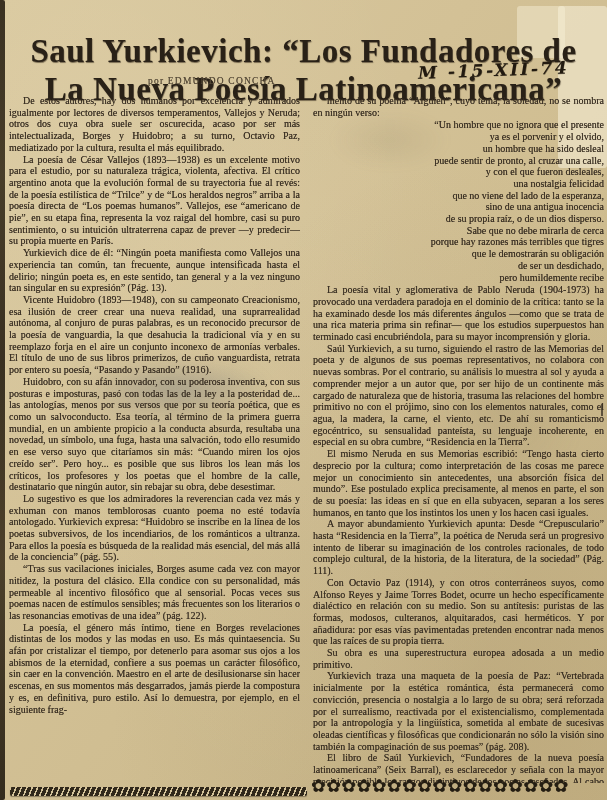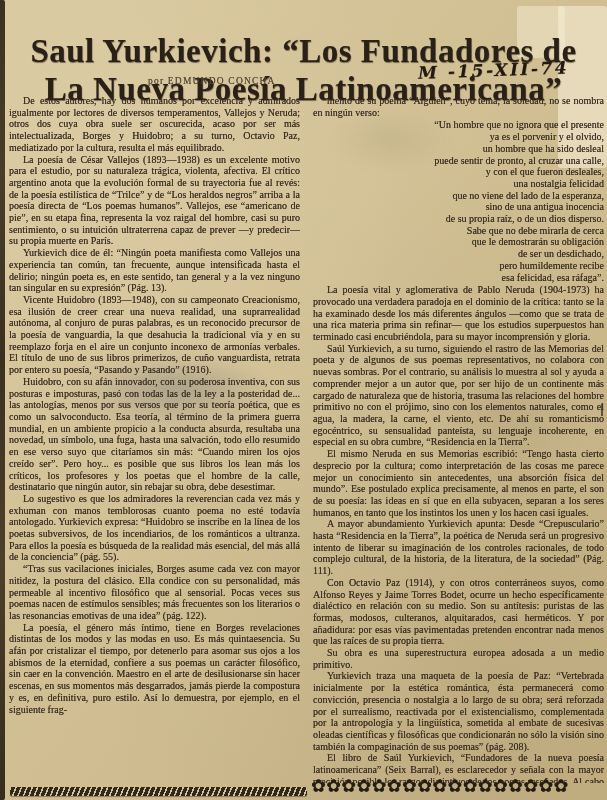--- a/index.html
+++ b/index.html
@@ -111,24 +111,24 @@
         <div>“Un hombre que no ignora que el presente</div>
         <div>ya es el porvenir y el olvido,</div>
         <div>un hombre que ha sido desleal</div>
         <div>puede sentir de pronto, al cruzar una calle,</div>
         <div>y con el que fueron desleales,</div>
         <div>una nostalgia felicidad</div>
         <div>que no viene del lado de la esperanza,</div>
         <div>sino de una antigua inocencia</div>
         <div>de su propia raíz, o de un dios disperso.</div>
         <div>Sabe que no debe mirarla de cerca</div>
+        <div>porque hay razones más terribles que tigres</div>
         <div>que le demostrarán su obligación</div>
         <div>de ser un desdichado,</div>
         <div>pero humildemente recibe</div>
-        <div>esa felicidad, esa ráfaga”.</div>
       </div>
       <p>La poesía vital y aglomerativa de Pablo Neruda (1904-1973) ha provocado una verdadera paradoja en el dominio de la crítica: tanto se la ha examinado desde los más diferentes ángulos —como que se trata de una rica materia prima sin refinar— que los estudios superpuestos han terminado casi encubriéndola, para su mayor incomprensión y gloria.</p>
       <p>Saúl Yurkievich, a su turno, siguiendo el rastro de las Memorias del poeta y de algunos de sus poemas representativos, no colabora con nuevas sombras. Por el contrario, su análisis lo muestra al sol y ayuda a comprender mejor a un autor que, por ser hijo de un continente más cargado de naturaleza que de historia, trasuma las relaciones del hombre primitivo no con el prójimo, sino con los elementos naturales, como el agua, la madera, la carne, el viento, etc. De ahí su romanticismo egocéntrico, su sensualidad panteísta, su lenguaje incoherente, en especial en su obra cumbre, “Residencia en la Tierra”.</p>
       <p>El mismo Neruda en sus Memorias escribió: “Tengo hasta cierto desprecio por la cultura; como interpretación de las cosas me parece mejor un conocimiento sin antecedentes, una absorción física del mundo”. Ese postulado explica precisamente, al menos en parte, el son de su poesía: las ideas en sí que en ella subyacen, separan a los seres humanos, en tanto que los instintos los unen y los hacen casi iguales.</p>
       <p>A mayor abundamiento Yurkievich apunta: Desde “Crepusculario” hasta “Residencia en la Tierra”, la poética de Neruda será un progresivo intento de liberar su imaginación de los controles racionales, de todo complejo cultural, de la historia, de la literatura, de la sociedad” (Pág. 111).</p>
       <p>Con Octavio Paz (1914), y con otros conterráneos suyos, como Alfonso Reyes y Jaime Torres Bodet, ocurre un hecho específicamente dialéctico en relación con su medio. Son su antítesis: puristas de las formas, modosos, culteranos, alquitarados, casi herméticos. Y por añadidura: por esas vías pavimentadas pretenden encontrar nada menos que las raíces de su propia tierra.</p>
       <p>Su obra es una superestructura europea adosada a un medio primitivo.</p>
       <p>Yurkievich traza una maqueta de la poesía de Paz: “Vertebrada inicialmente por la estética romántica, ésta permanecerá como convicción, presencia o nostalgia a lo largo de su obra; será reforzada por el surrealismo, reactivada por el existencialismo, complementada por la antropología y la lingüística, sometida al embate de sucesivas oleadas científicas y filosóficas que condicionarán no sólo la visión sino también la compaginación de sus poemas” (pág. 208).</p>
       <p>El libro de Saúl Yurkievich, “Fundadores de la nueva poesía latinoamericana” (Seix Barral), es esclarecedor y señala con la mayor precisión posible los rasgos distintivos de los poetas reseñados. Al cabo de sus 295 páginas, el lector conoce y siente más de cerca la magia del fenómeno poético.</p>
     </div>

